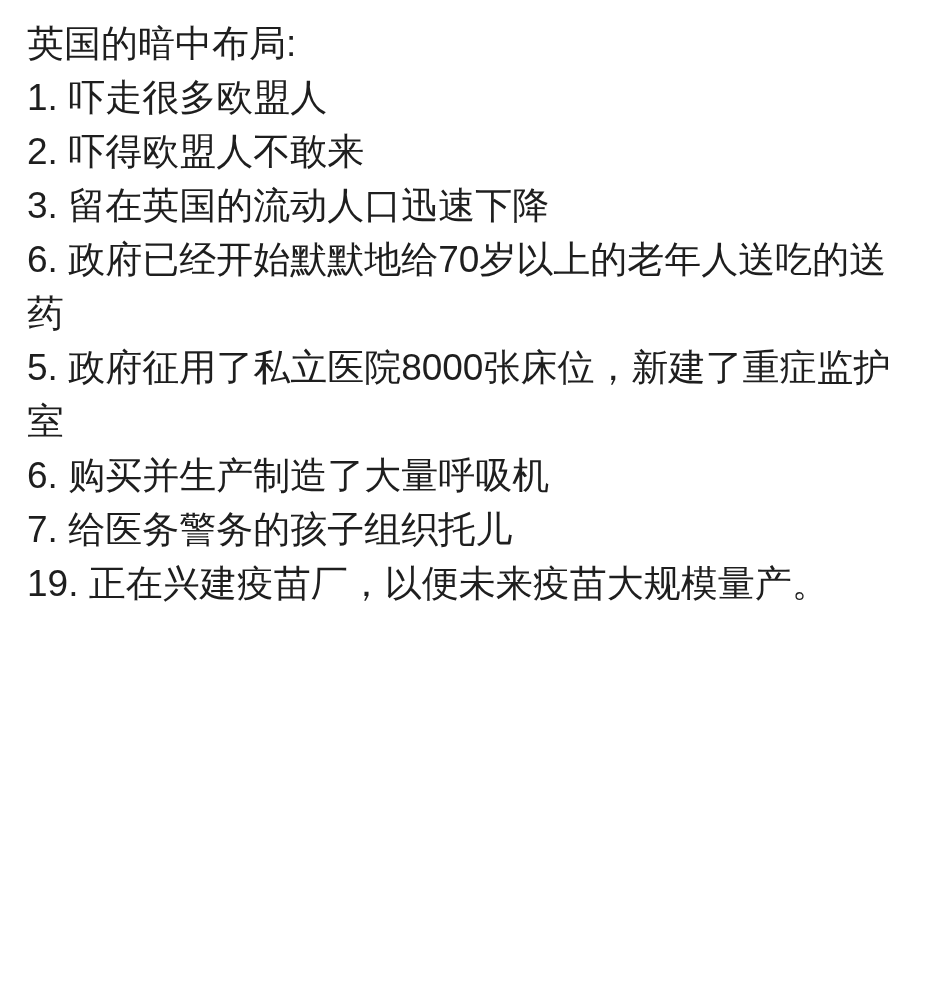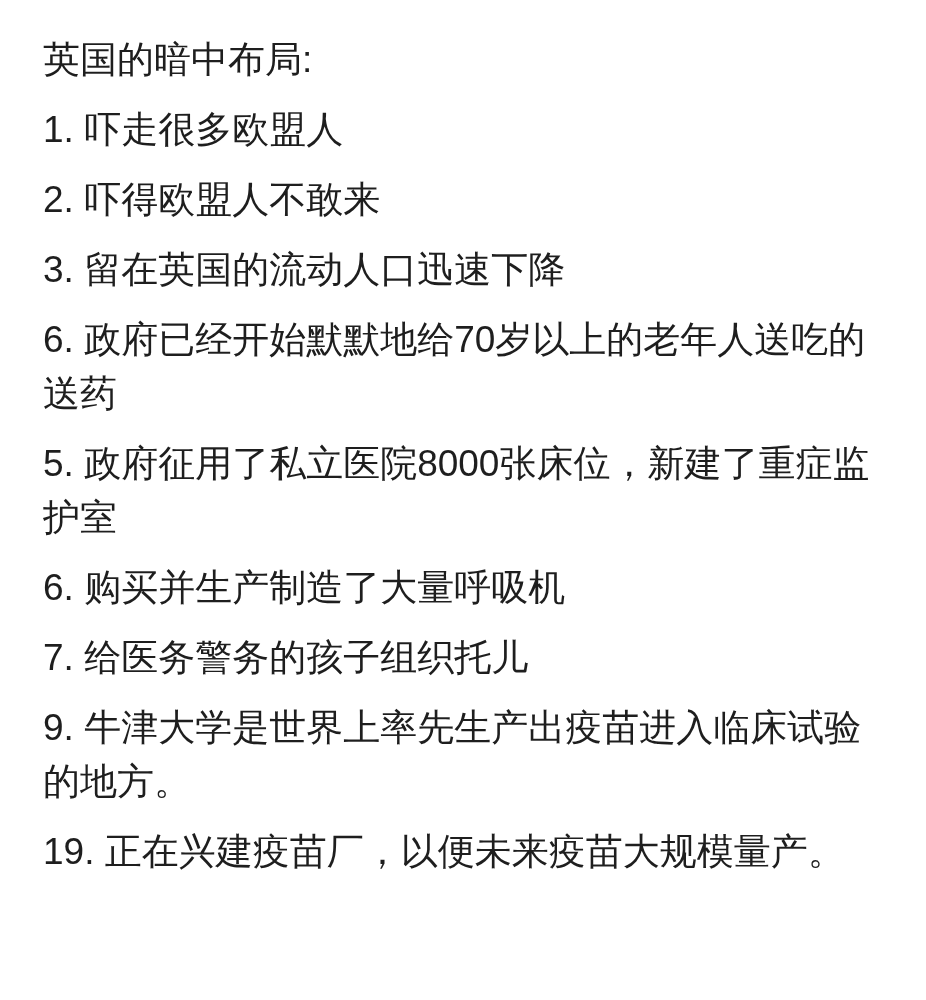--- a/index.html
+++ b/index.html
@@ -22,35 +22,34 @@
     box-sizing: border-box;
     width: 926px;
     padding: 17px 18px 0 27px;
     font-family: "Liberation Sans", "DejaVu Sans", sans-serif;
     font-size: 37px;
     line-height: 54px;
     color: #1e1e1e;
     -webkit-font-smoothing: antialiased;
   }
   .content p {
-    margin: 16px;
+    margin: 0;
     padding: 0;
     word-break: normal;
     overflow-wrap: break-word;
   }
 </style>
 </head>
 <body>
 
 <div class="page">
   <div class="content">
     <p>英国的暗中布局:</p>
     <p>1. 吓走很多欧盟人</p>
     <p>2. 吓得欧盟人不敢来</p>
     <p>3. 留在英国的流动人口迅速下降</p>
     <p>6. 政府已经开始默默地给70岁以上的老年人送吃的送药</p>
     <p>5. 政府征用了私立医院8000张床位，新建了重症监护室</p>
     <p>6. 购买并生产制造了大量呼吸机</p>
     <p>7. 给医务警务的孩子组织托儿</p>
-    <p>9. 牛津大学是世界上率先生产出疫苗进入临床试验的地方。</p>
     <p>19. 正在兴建疫苗厂，以便未来疫苗大规模量产。</p>
   </div>
 </div>
 
 </body></html>

